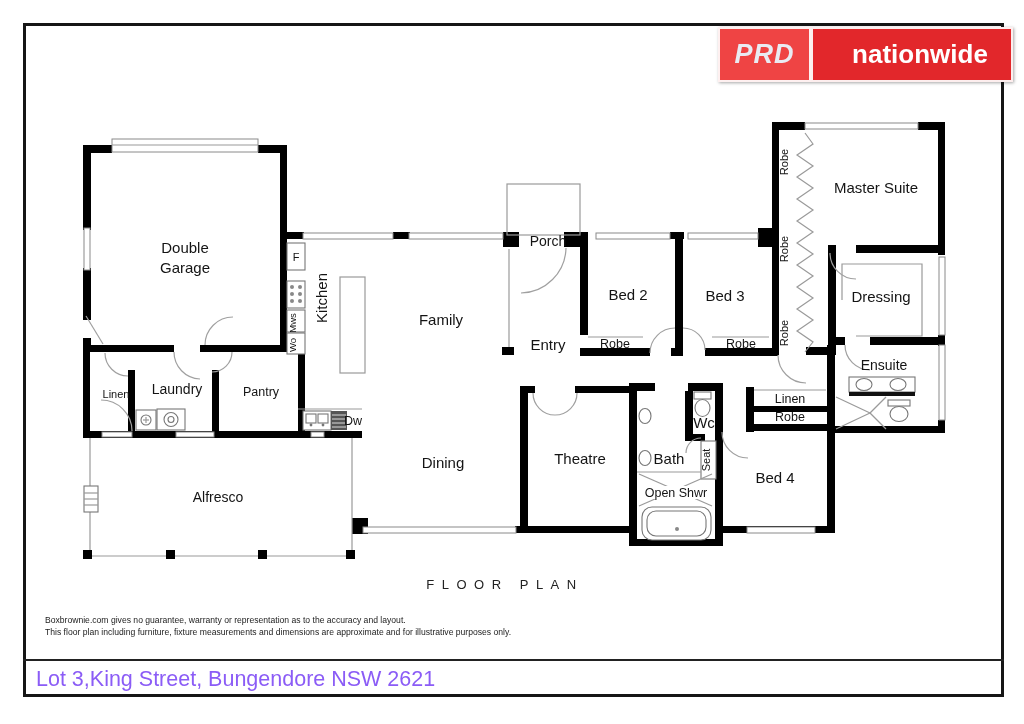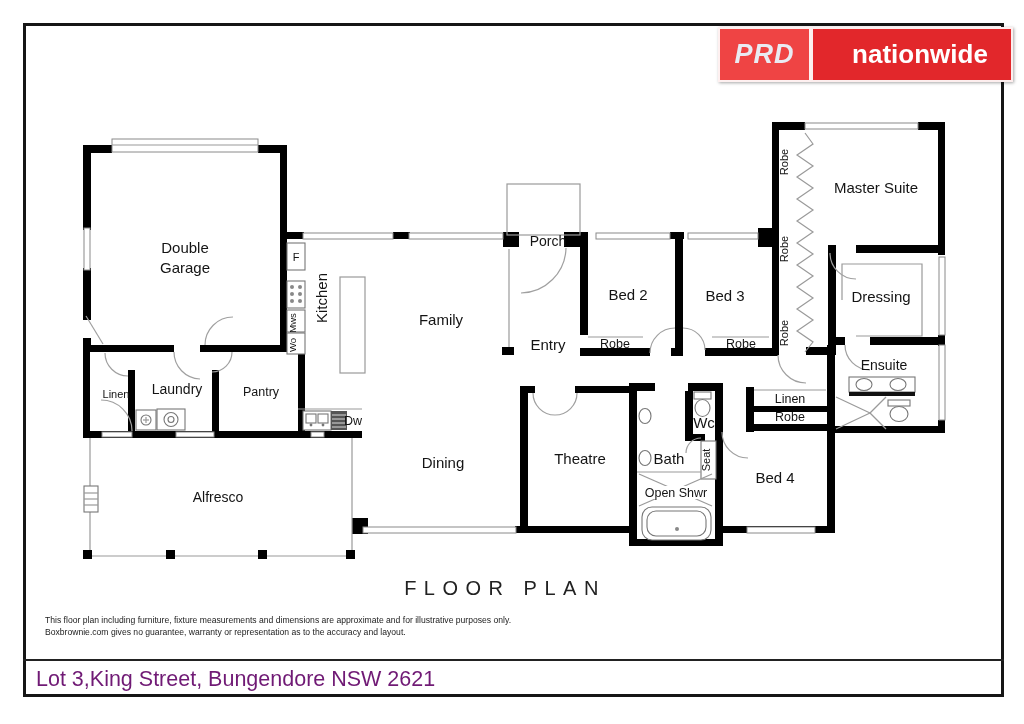--- a/index.html
+++ b/index.html
@@ -5,24 +5,24 @@
   html,body{margin:0;padding:0;background:#fff;}
   body{font-family:"Liberation Sans", sans-serif;}
   .page{position:relative;width:1024px;height:724px;background:#fff;overflow:hidden;}
   .frame{position:absolute;left:23px;top:23px;width:981px;height:674px;border:3px solid #161616;box-sizing:border-box;}
   .plan-svg{position:absolute;left:0;top:0;width:1024px;height:724px;}
   .logo{position:absolute;left:718px;top:27px;height:55px;display:flex;box-shadow:1px 1px 3px rgba(0,0,0,.35);}
   .logo .box{display:flex;align-items:center;justify-content:center;height:100%;box-shadow:inset 0 0 0 2px rgba(255,255,255,.92);}
   .logo .prd{width:93px;color:#e9ebf2;font-weight:bold;font-style:italic;font-size:27px;letter-spacing:1px;}
   .logo .nw{width:186px;color:#fff;font-weight:bold;font-size:26px;letter-spacing:0px;padding-left:16px;}
   .floorplan-title{position:absolute;left:355px;top:577px;width:300px;text-align:center;
-    font-size:20px;letter-spacing:7.5px;color:#222;}
+    font-size:13px;letter-spacing:7.5px;color:#222;}
   .disclaimer{position:absolute;left:45px;top:615px;font-size:8.6px;line-height:11.6px;color:#222;}
   .divider{position:absolute;left:23px;top:659px;width:981px;border-top:2px solid #222;}
-  .address{position:absolute;left:36px;top:667px;font-size:21.5px;color:#701a75;}
+  .address{position:absolute;left:36px;top:667px;font-size:21.5px;color:#8b5cf6;}
   svg text{fill:#141414;}
   .w{fill:#000;}
   .win{fill:#fff;stroke:#8a8a8a;stroke-width:1;}
   .thin{fill:none;stroke:#9a9a9a;stroke-width:1.2;}
   .arc{fill:none;stroke:#a0a0a0;stroke-width:1.2;}
   .fix{fill:#fff;stroke:#777;stroke-width:1.1;}
   .lbl{font-size:15px;text-anchor:middle;}
   .lbl14{font-size:14px;text-anchor:middle;}
   .lbl12{font-size:12.5px;text-anchor:middle;}
   .lbl11{font-size:11px;text-anchor:middle;}
@@ -271,20 +271,20 @@
   <div class="frame"></div>
 
   <div class="logo">
     <div class="box prd" style="background:#ef4444;">PRD</div>
     <div class="box nw" style="background:#e2272b;">nationwide</div>
   </div>
 
   <div class="floorplan-title">FLOOR PLAN</div>
 
   <div class="disclaimer">
+    <div>Boxbrownie.com gives no guarantee, warranty or representation as to the accuracy and layout.</div>
     <div>This floor plan including furniture, fixture measurements and dimensions are approximate and for illustrative purposes only.</div>
-    <div>Boxbrownie.com gives no guarantee, warranty or representation as to the accuracy and layout.</div>
   </div>
 
   <div class="divider"></div>
   <div class="address">Lot 3,King Street, Bungendore NSW 2621</div>
 
 </div>
 
 </body></html>

